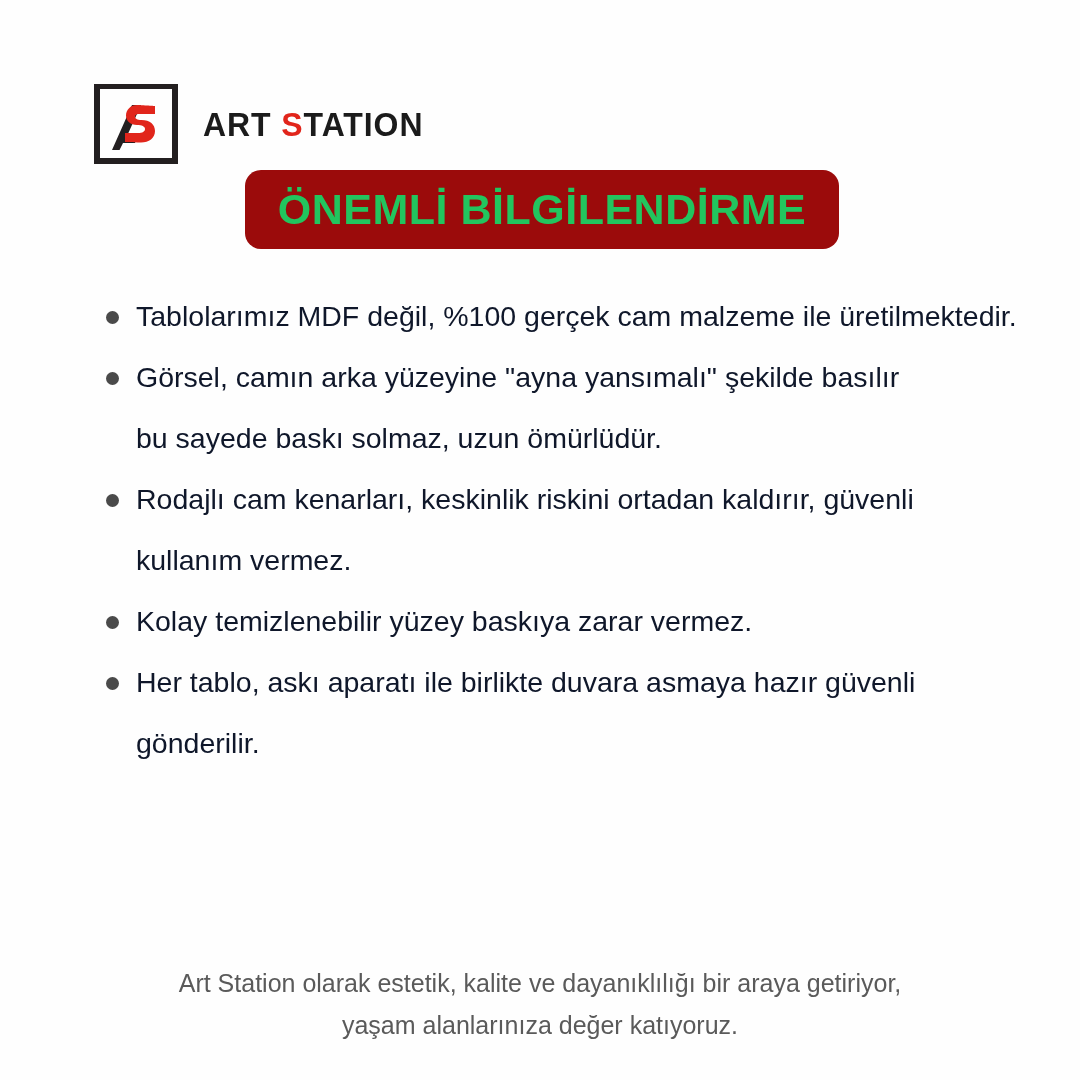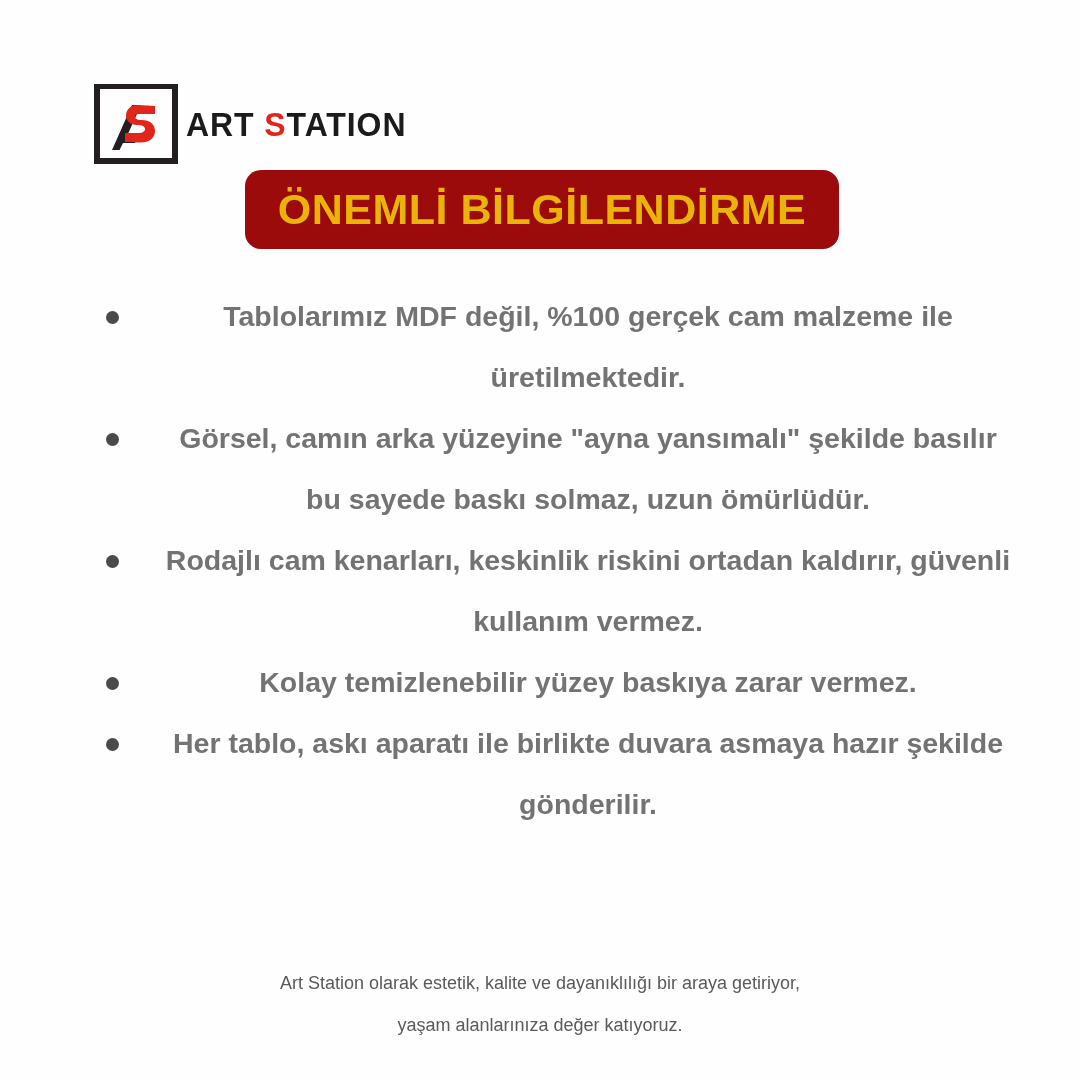--- a/index.html
+++ b/index.html
@@ -20,21 +20,21 @@
     overflow: hidden;
   }
 
   
   .brand {
     position: absolute;
     left: 94px;
     top: 84px;
     display: flex;
     align-items: center;
-    gap: 8px;
+    gap: 25px;
   }
 
   .logo-mark {
     width: 84px;
     height: 80px;
     display: block;
   }
 
   .wordmark {
     font-family: "Liberation Sans", "DejaVu Sans", sans-serif;
@@ -56,48 +56,47 @@
     top: 170px;
     width: 594px;
     height: 79px;
     background: #9B0B0B;
     border-radius: 16px;
     display: flex;
     align-items: center;
     justify-content: center;
   }
   .banner-text {
-    color: #eab308;
+    color: #22c55e;
     font-size: 43px;
     font-weight: 700;
     letter-spacing: 0.5px;
     line-height: 1;
     white-space: nowrap;
     font-family: "Liberation Sans", "DejaVu Sans", sans-serif;
   }
 
   
   .bullet-list {
     position: absolute;
     left: 100px;
     top: 286px;
     width: 940px;
     list-style: none;
   }
 
   .bullet-item {
     position: relative;
     padding-left: 36px;
-    color: #737373;
+    color: #0f172a;
     font-size: 28.5px;
     line-height: 61px;
-    font-weight: 700;
+    font-weight: 400;
     font-family: "Liberation Sans", "DejaVu Sans", sans-serif;
     white-space: pre-line;
-    text-align: center;
   }
 
   .bullet-item::before {
     content: "";
     position: absolute;
     left: 6px;
     top: 25px;
     width: 13px;
     height: 13px;
     border-radius: 50%;
@@ -105,21 +104,21 @@
   }
 
   
   .footer {
     position: absolute;
     left: 0;
     right: 0;
     top: 962px;
     text-align: center;
     color: #5a5a5a;
-    font-size: 18px;
+    font-size: 25px;
     line-height: 42px;
     font-weight: 300;
     font-family: "Liberation Sans", "DejaVu Sans", sans-serif;
     white-space: pre-line;
     padding: 0 120px;
   }
 </style>
 </head>
 <body>
 
@@ -138,20 +137,20 @@
     <span class="banner-text">ÖNEMLİ BİLGİLENDİRME</span>
   </div>
 
   <ul class="bullet-list">
     <li class="bullet-item">Tablolarımız MDF değil, %100 gerçek cam malzeme ile üretilmektedir.</li>
     <li class="bullet-item">Görsel, camın arka yüzeyine "ayna yansımalı" şekilde basılır
 bu sayede baskı solmaz, uzun ömürlüdür.</li>
     <li class="bullet-item">Rodajlı cam kenarları, keskinlik riskini ortadan kaldırır, güvenli
 kullanım vermez.</li>
     <li class="bullet-item">Kolay temizlenebilir yüzey baskıya zarar vermez.</li>
-    <li class="bullet-item">Her tablo, askı aparatı ile birlikte duvara asmaya hazır şekilde
+    <li class="bullet-item">Her tablo, askı aparatı ile birlikte duvara asmaya hazır güvenli
 gönderilir.</li>
   </ul>
 
   <div class="footer">Art Station olarak estetik, kalite ve dayanıklılığı bir araya getiriyor,
 yaşam alanlarınıza değer katıyoruz.</div>
 
 </div>
 
 </body></html>

